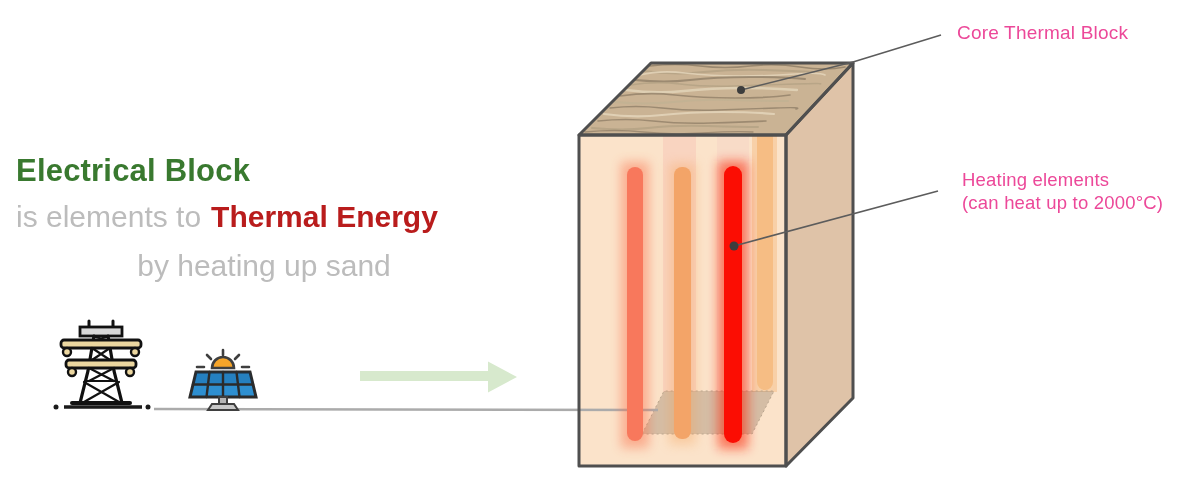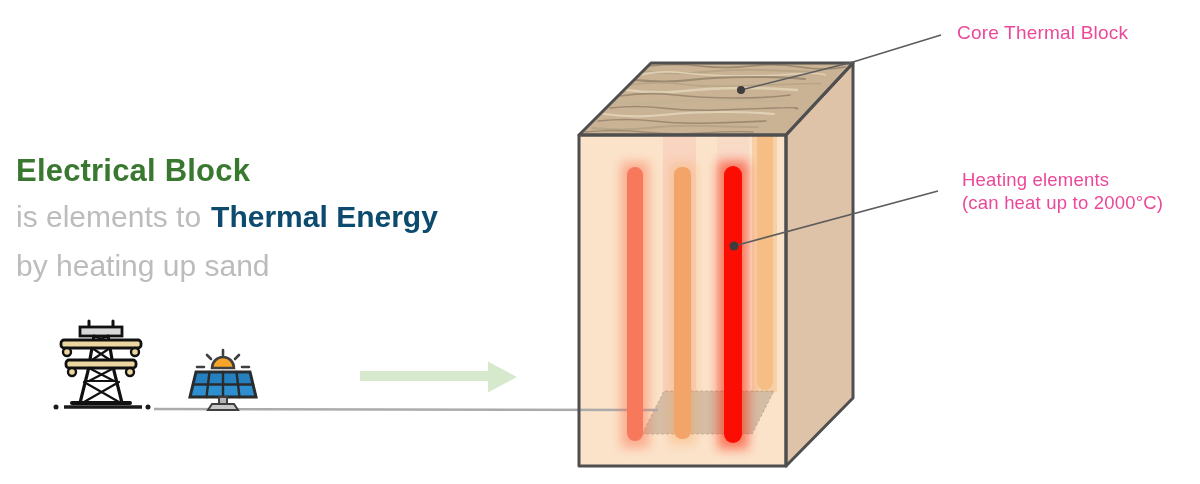--- a/index.html
+++ b/index.html
@@ -4,22 +4,22 @@
 <style>
   html,body{margin:0;padding:0;background:#ffffff;}
   .canvas{
     position:relative;width:1200px;height:484px;background:#ffffff;
     font-family:"Liberation Sans","DejaVu Sans",sans-serif;overflow:hidden;
   }
   .diagram-svg{position:absolute;left:0;top:0;}
   .txt{position:absolute;white-space:nowrap;}
   .hl-line1{left:16px;top:153px;font-size:31px;font-weight:bold;color:#39792f;letter-spacing:.2px;}
   .hl-line2{left:16px;top:200px;font-size:30px;color:#bcbcbc;}
-  .hl-line2 .hl-red{color:#0c4a6e;font-weight:bold;margin-left:10px;}
-  .hl-line3{left:16px;top:249px;width:496px;text-align:left;font-size:30px;color:#bcbcbc;white-space:nowrap;}
+  .hl-line2 .hl-red{color:#b91c1c;font-weight:bold;margin-left:10px;}
+  .hl-line3{left:16px;top:249px;width:496px;text-align:center;font-size:30px;color:#bcbcbc;white-space:nowrap;}
   .lbl{color:#ec4899;font-size:19px;letter-spacing:.2px;}
   .lbl-core{left:957px;top:22px;}
   .lbl-heat{left:946px;top:168px;line-height:23px;font-size:18.5px;margin-left:16px;}
 </style>
 </head>
 <body>
 
 <div class="canvas">
 
   <svg class="diagram-svg" width="1200" height="484" viewBox="0 0 1200 484">

